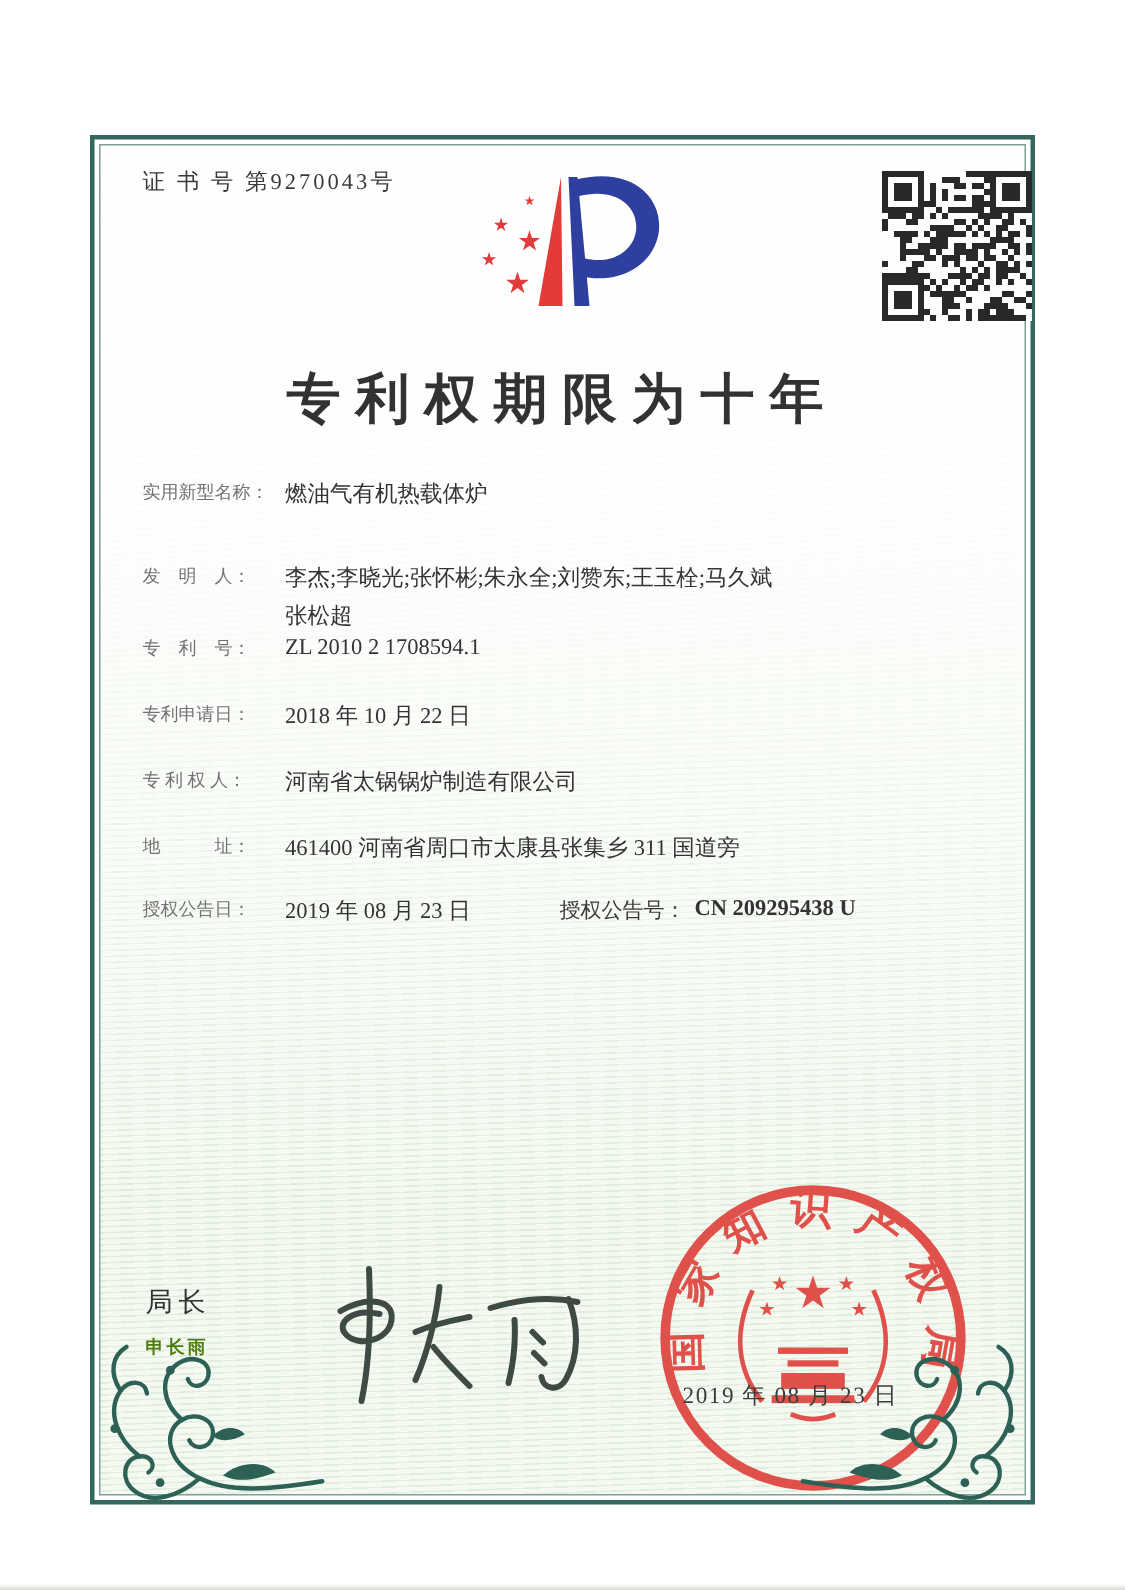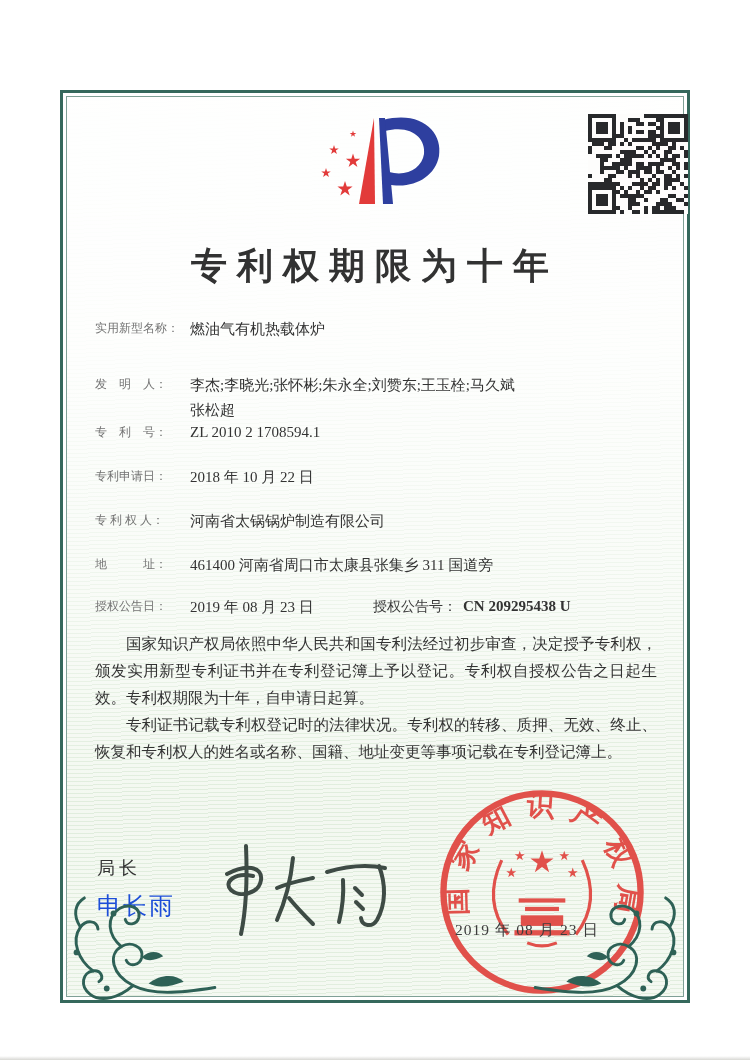--- a/index.html
+++ b/index.html
@@ -40,21 +40,21 @@
   .r-fdate { top:468px; } .r-owner { top:512px; } .r-addr { top:556px; }
   .r-grant { top:598px; }
 
   
   .paras { position:absolute; left:95px; top:630px; width:562px; font-size:15.5px;
     line-height:27px; text-align:justify; color:#343434; }
   .paras p { text-indent:2em; margin:0; }
 
   
   .sig-title { position:absolute; left:97px; top:856px; font-size:18px; letter-spacing:4px; color:#333; }
-  .sig-name  { position:absolute; left:97px; top:890px; font-size:24px; letter-spacing:2px; color:#1d4ed8; }
+  .sig-name  { position:absolute; left:97px; top:890px; font-size:12px; letter-spacing:2px; color:#4d7c0f;font-weight:bold; }
   .autograph { position:absolute; left:205px; top:840px; }
 
   
   .seal { position:absolute; left:436px; top:786px; opacity:0.93; }
   .seal-date { position:absolute; left:455px; top:920px; width:185px; font-size:15.5px;
     letter-spacing:1px; color:#3c3c3c; z-index:5; }
 
   
   .page-footer { position:absolute; left:60px; top:962px; width:630px; text-align:center;
     font-size:14px; color:#3a3a3a; z-index:4; }
@@ -97,20 +97,21 @@
     </g>
     <g fill="#2e6156">
       <path d="M100,92 C112,82 128,82 136,90 C124,94 112,98 100,92 Z"></path>
       <path d="M93,65 C100,58 110,58 115,64 C107,68 99,70 93,65 Z"></path>
       <circle cx="57" cy="97" r="3"></circle>
         <circle cx="64" cy="20" r="3"></circle>
         <circle cx="26" cy="60" r="3"></circle>
     </g>
   </svg>
 
+  <div class="cert-no">证 书 号 第9270043号</div>
 
   <svg class="logo" width="150" height="135" viewBox="0 0 150 135">
     <defs>
       <polygon id="star5" points="0,-10 2.25,-3.09 9.51,-3.09 3.63,1.18 5.88,8.09 0,3.82 -5.88,8.09 -3.63,1.18 -9.51,-3.09 -2.25,-3.09"></polygon>
     </defs>
     <path d="M80,16 C118,6 140,28 136,52 C132,74 108,86 84,80 L86,68 C104,73 119,64 121,50 C123,34 108,20 82,27 Z" fill="#2e3f9f"></path>
     <polygon points="76,14 82,14 90,100 80,100" fill="#2e3f9f"></polygon>
     <polygon points="71,14 56,100 72,100" fill="#e23b3a"></polygon>
     <g fill="#e23b3a">
       <use href="#star5" transform="translate(50,30) scale(0.35)"></use>
@@ -475,24 +476,20 @@
     <span class="lbl">地　　　址：</span>
     <span class="val">461400 河南省周口市太康县张集乡 311 国道旁</span>
   </div>
   <div class="row r-grant">
     <span class="lbl">授权公告日：</span>
     <span class="val">2019 年 08 月 23 日</span>
     <span class="lbl2">授权公告号：</span>
     <span class="val-b">CN 209295438 U</span>
   </div>
 
-  <div class="paras">
-    <p>国家知识产权局依照中华人民共和国专利法经过初步审查，决定授予专利权，颁发实用新型专利证书并在专利登记簿上予以登记。专利权自授权公告之日起生效。专利权期限为十年，自申请日起算。</p>
-    <p>专利证书记载专利权登记时的法律状况。专利权的转移、质押、无效、终止、恢复和专利权人的姓名或名称、国籍、地址变更等事项记载在专利登记簿上。</p>
-  </div>
 
   <div class="sig-title">局长</div>
   <div class="sig-name">申长雨</div>
   <svg class="autograph" width="195" height="100" viewBox="0 0 195 100">
     <g fill="none" stroke="#3e4b45" stroke-width="4" stroke-linecap="round">
       <path d="M22,34 C40,24 58,26 56,40 C54,54 34,58 26,50 C18,42 30,32 48,36"></path>
       <path d="M41,6 C42,30 42,66 36,94"></path>
       <path d="M88,18 C86,38 80,62 72,80"></path>
       <path d="M72,48 C86,42 98,40 108,38"></path>
       <path d="M84,58 C92,68 100,76 108,84"></path>

